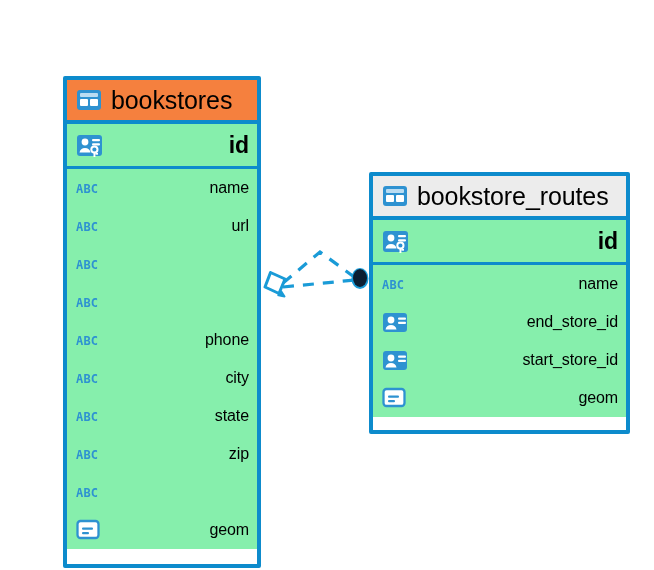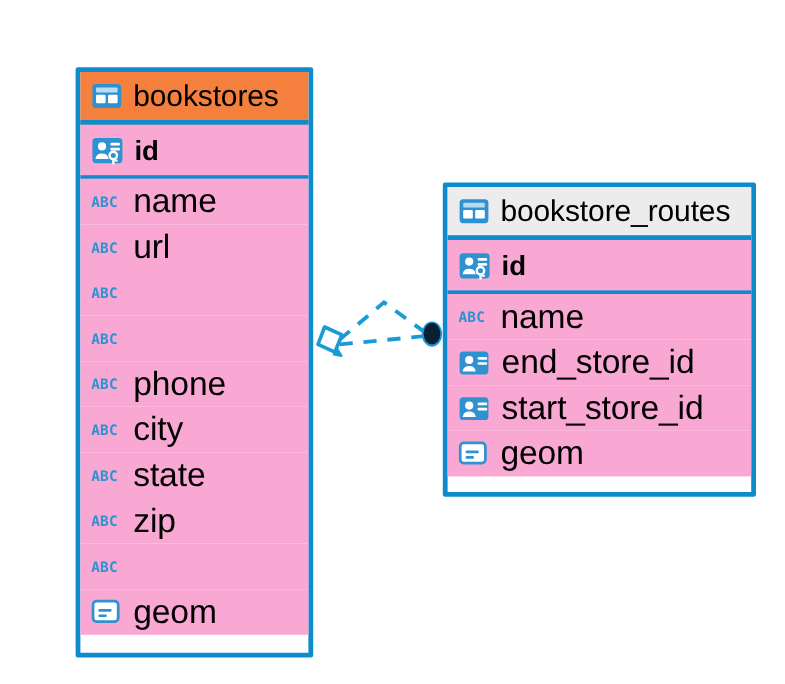--- a/index.html
+++ b/index.html
@@ -23,20 +23,21 @@
     height: 570px;
   }
 
   
   .table-box {
     position: absolute;
     box-sizing: border-box;
     border: 4px solid #0d8bcc;
     background: #ffffff;
     border-radius: 2px;
+    margin-top: 20px;
   }
 
   .table-header {
     box-sizing: border-box;
     display: flex;
     align-items: center;
     padding: 0 8px 0 9px;
     height: 44px;
     border-bottom: 4px solid #0d8bcc;
   }
@@ -50,28 +51,29 @@
     white-space: nowrap;
     letter-spacing: -0.1px;
   }
 
   .row {
     box-sizing: border-box;
     display: flex;
     align-items: center;
     height: 38px;
     padding: 0 8px 0 9px;
-    background: #f9a8d4;
+    background: #86efac;
+    justify-content: space-between;
   }
   .row.pk {
     border-bottom: 3px solid #0d8bcc;
     height: 45px;
   }
   .row-label {
-    font-size: 28px;
+    font-size: 16px;
     color: #000000;
     margin-left: 9px;
     white-space: nowrap;
     letter-spacing: -0.1px;
   }
   .row-label.bold { font-weight: bold; font-size: 23px; }
 
   .icon {
     display: inline-flex;
     align-items: center;

